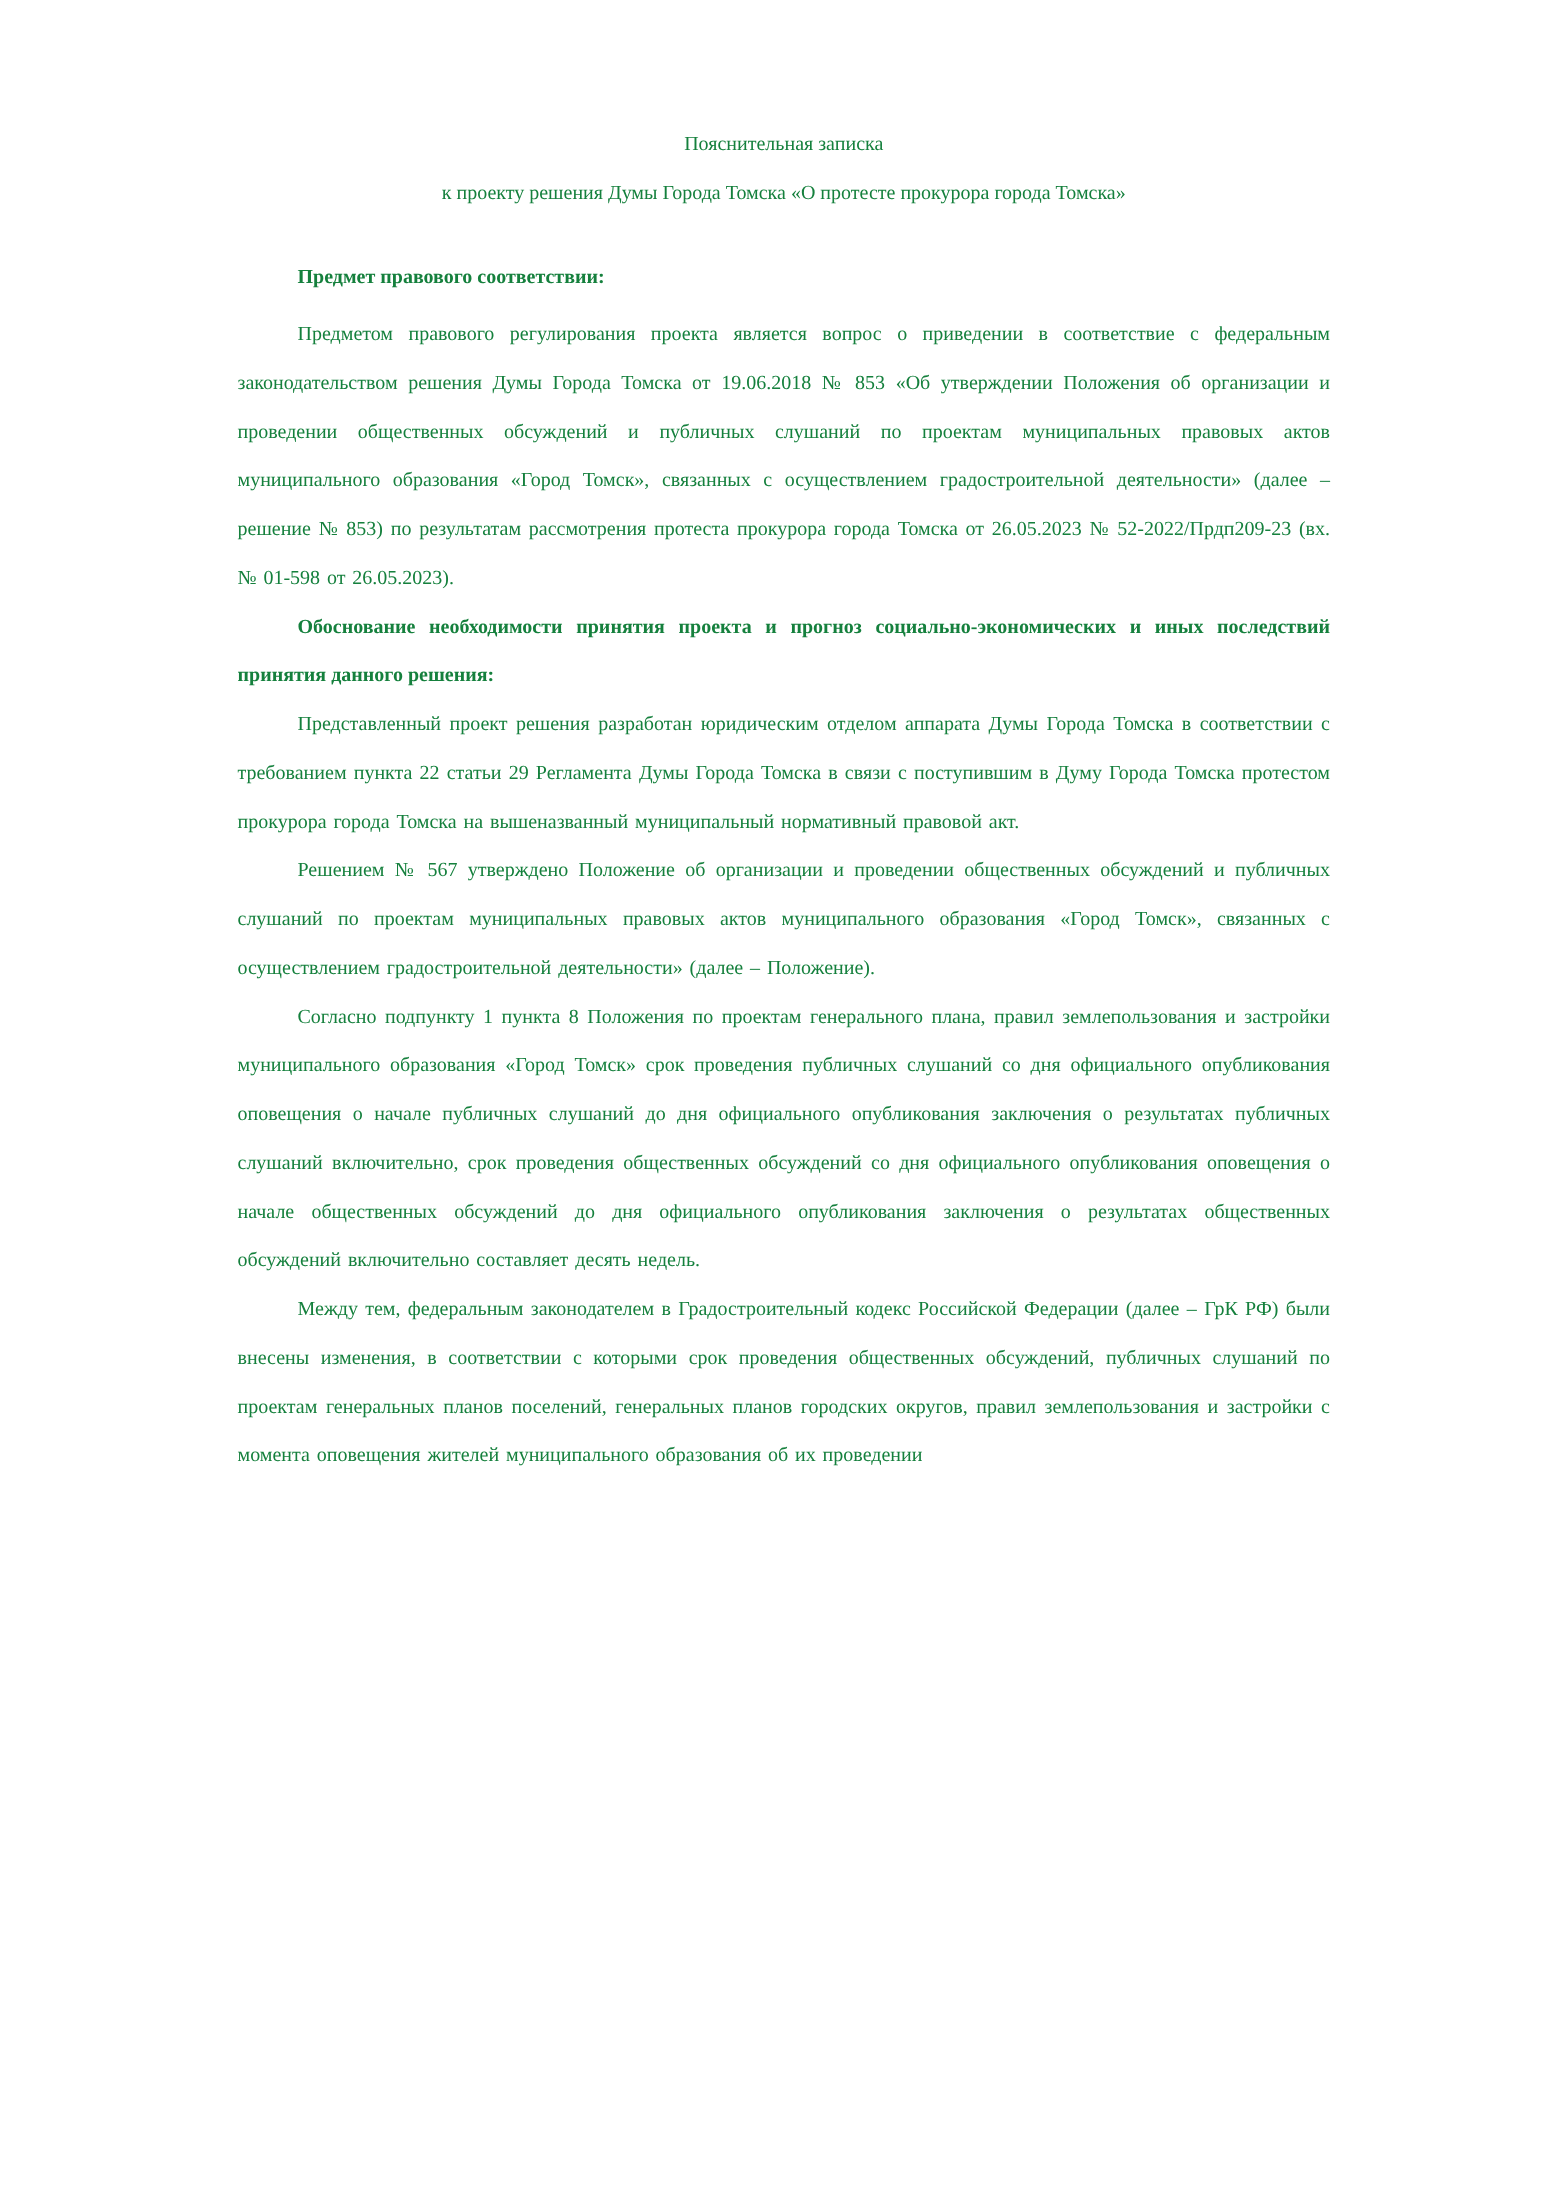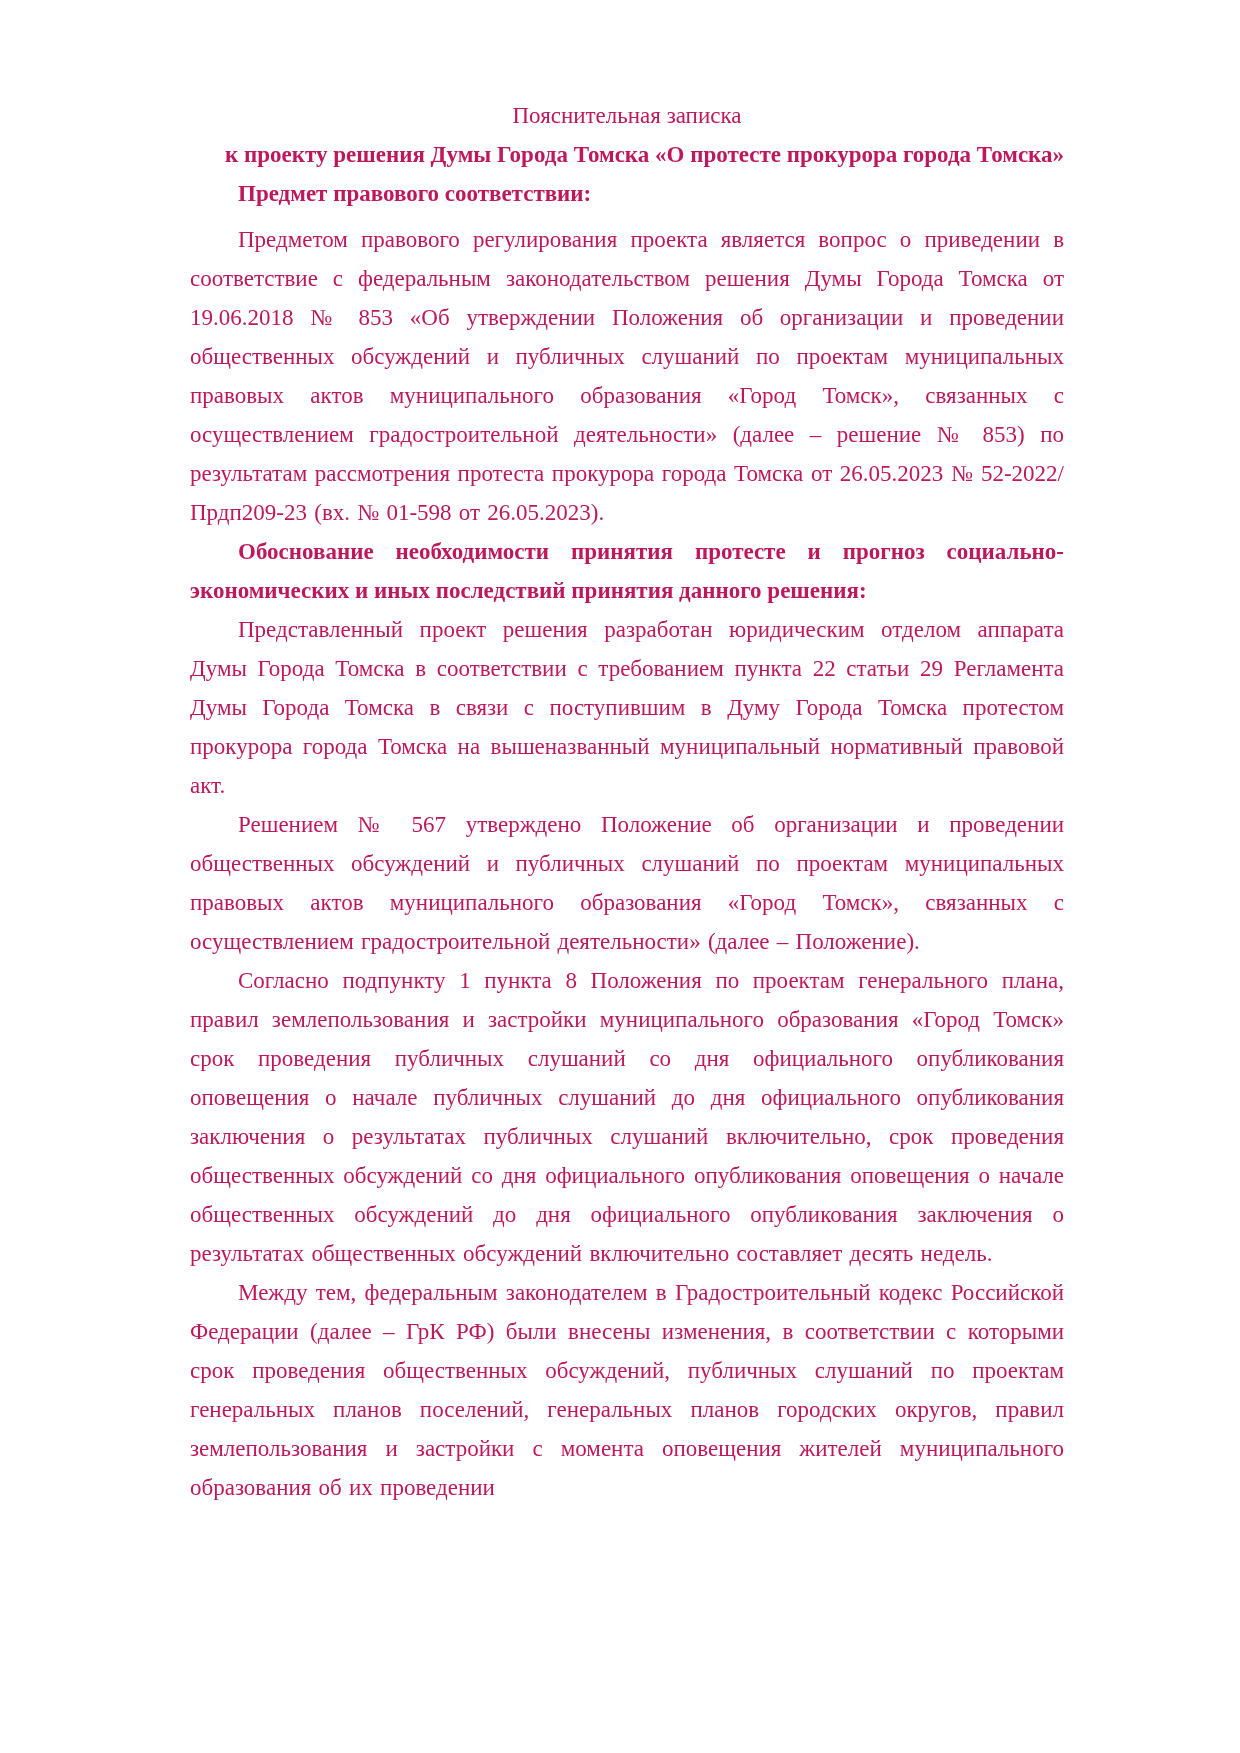--- a/index.html
+++ b/index.html
@@ -11,33 +11,32 @@
   }
   body {
     width: 1240px;
     font-family: "Liberation Serif", "DejaVu Serif", serif;
   }
   .page {
     position: relative;
     width: 1240px;
     min-height: 1753px;
     background: #ffffff;
-    color: #be185d;
+    color: #15803d;
     padding: 96px 176px 60px 190px;
-    font-size: 23px;
+    font-size: 16px;
     line-height: 39px;
   }
   .doc-title {
     text-align: center;
     margin: 0;
   }
   .doc-subtitle {
-    text-align: right;
-    margin: 0 0 0 0;
-    font-weight: bold;
+    text-align: center;
+    margin: 0 0 28px 0;
   }
   p { margin: 0; }
   .heading {
     font-weight: bold;
     text-align: justify;
     text-indent: 48px;
   }
   .heading.first {
     margin-bottom: 7px;
   }
@@ -53,21 +52,21 @@
 <div class="page">
 
   <p class="doc-title">Пояснительная записка</p>
 
   <p class="doc-subtitle">к проекту решения Думы Города Томска «О протесте прокурора города Томска»</p>
 
   <p class="heading first">Предмет правового соответствии:</p>
 
   <p class="para">Предметом правового регулирования проекта является вопрос о приведении в соответствие с федеральным законодательством решения Думы Города Томска от 19.06.2018 № 853 «Об утверждении Положения об организации и проведении общественных обсуждений и публичных слушаний по проектам муниципальных правовых актов муниципального образования «Город Томск», связанных с осуществлением градостроительной деятельности» (далее – решение № 853) по результатам рассмотрения протеста прокурора города Томска от 26.05.2023 № 52-2022/Прдп209-23 (вх. № 01-598 от 26.05.2023).</p>
 
-  <p class="heading">Обоснование необходимости принятия протесте и прогноз социально-экономических и иных последствий принятия данного решения:</p>
+  <p class="heading">Обоснование необходимости принятия проекта и прогноз социально-экономических и иных последствий принятия данного решения:</p>
 
   <p class="para">Представленный проект решения разработан юридическим отделом аппарата Думы Города Томска в соответствии с требованием пункта 22 статьи 29 Регламента Думы Города Томска в связи с поступившим в Думу Города Томска протестом прокурора города Томска на вышеназванный муниципальный нормативный правовой акт.</p>
 
   <p class="para">Решением № 567 утверждено Положение об организации и проведении общественных обсуждений и публичных слушаний по проектам муниципальных правовых актов муниципального образования «Город Томск», связанных с осуществлением градостроительной деятельности» (далее – Положение).</p>
 
   <p class="para">Согласно подпункту 1 пункта 8 Положения по проектам генерального плана, правил землепользования и застройки муниципального образования «Город Томск» срок проведения публичных слушаний со дня официального опубликования оповещения о начале публичных слушаний до дня официального опубликования заключения о результатах публичных слушаний включительно, срок проведения общественных обсуждений со дня официального опубликования оповещения о начале общественных обсуждений до дня официального опубликования заключения о результатах общественных обсуждений включительно составляет десять недель.</p>
 
   <p class="para">Между тем, федеральным законодателем в Градостроительный кодекс Российской Федерации (далее – ГрК РФ) были внесены изменения, в соответствии с которыми срок проведения общественных обсуждений, публичных слушаний по проектам генеральных планов поселений, генеральных планов городских округов, правил землепользования и застройки с момента оповещения жителей муниципального образования об их проведении</p>
 
 </div>

